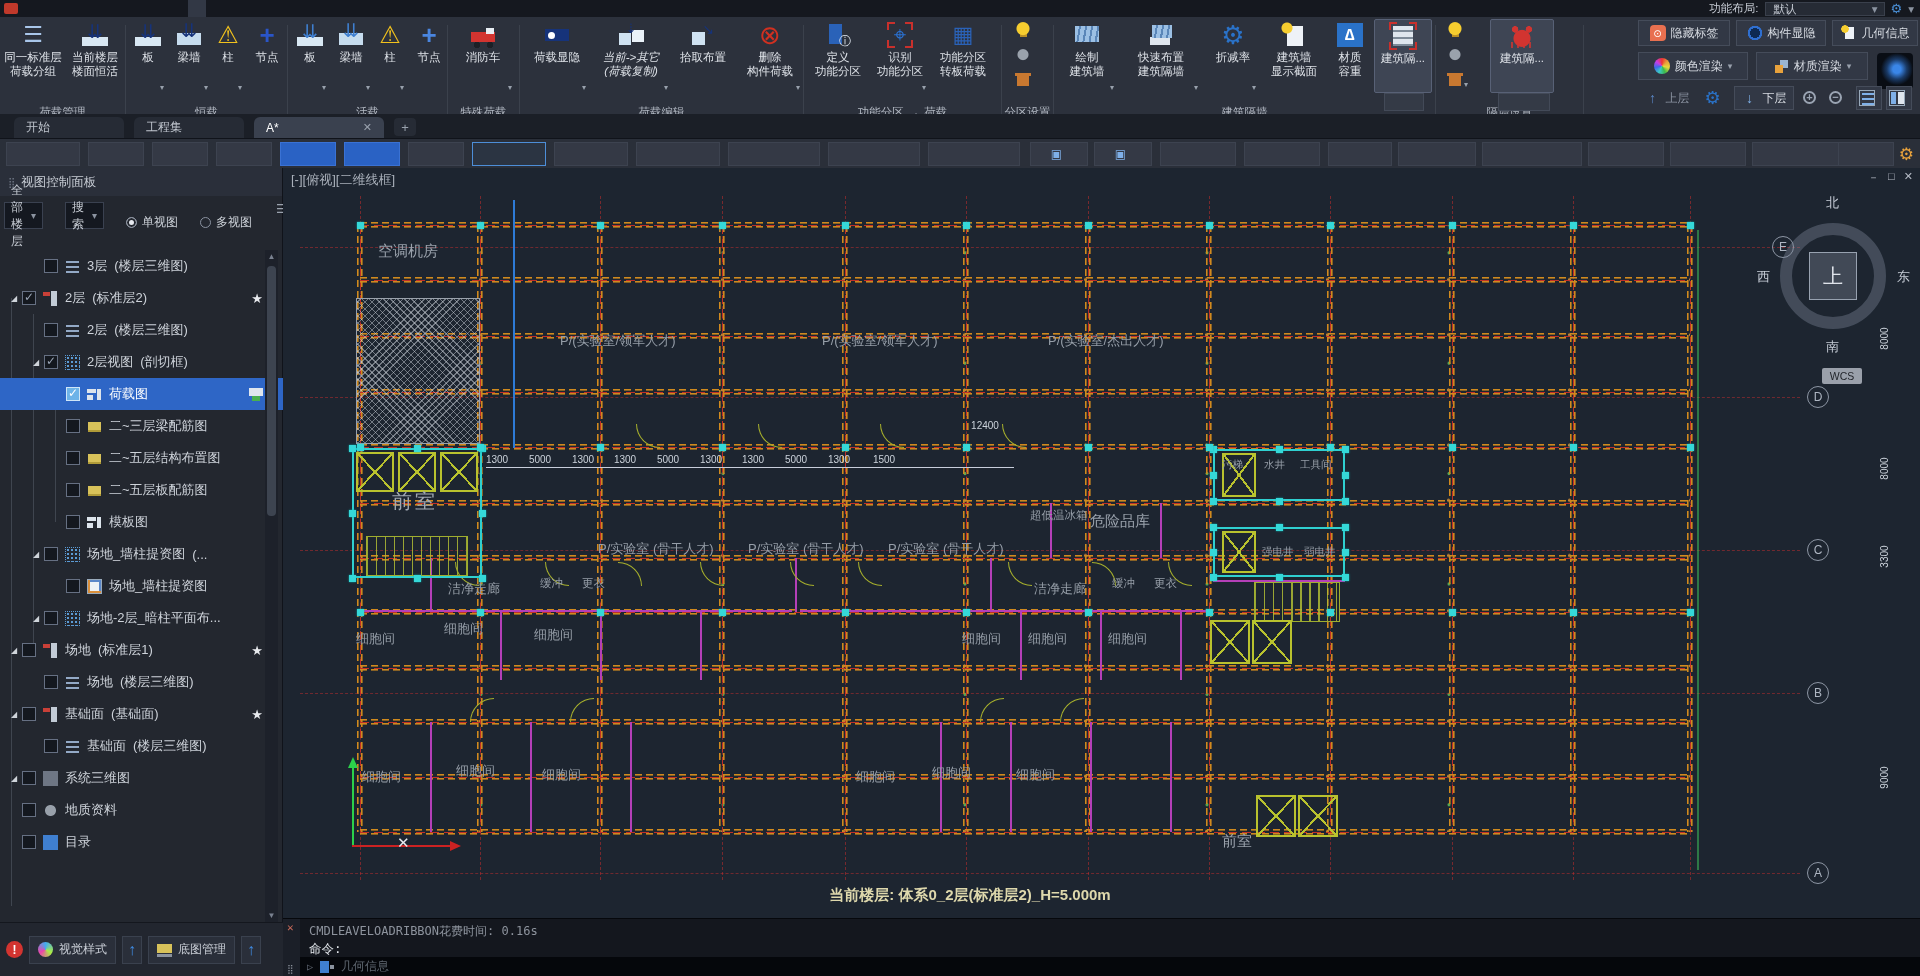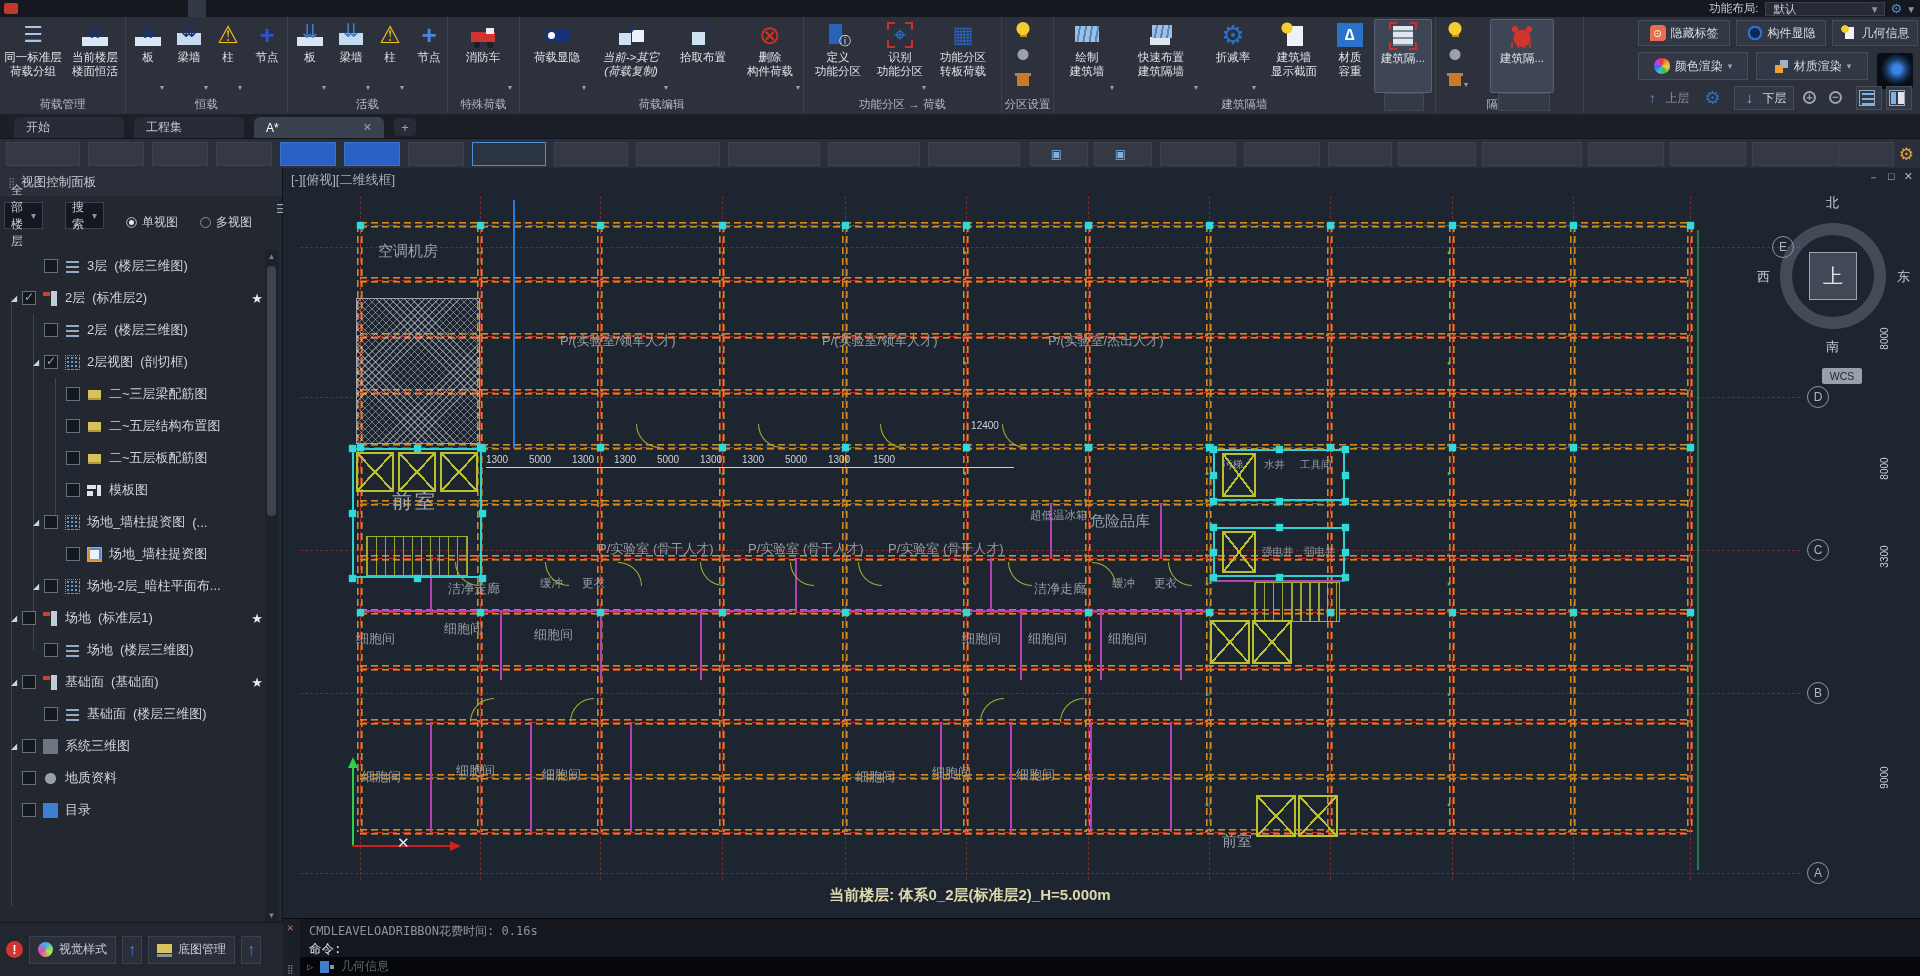--- a/index.html
+++ b/index.html
@@ -9,21 +9,21 @@
   .menubar{position:absolute;left:0;top:0;width:1920px;height:17px;background:#15181f;display:flex;align-items:center;color:#c6cbd4;font-size:11.5px;}
   .mlead{width:14px;height:11px;background:#c0392b;margin:0 8px 0 4px;border-radius:2px;flex:none;}
   .mitem{padding:0 9px;height:17px;display:flex;align-items:center;white-space:nowrap;}
   .mitem.active{background:#323845;color:#fff;}
   .mright{margin-left:auto;display:flex;align-items:center;gap:6px;padding-right:6px;}
   .mval{background:#262b35;border:1px solid #3a404c;padding:0 26px 0 8px;height:14px;line-height:13px;min-width:120px;position:relative;}
   .mval::after{content:"▾";position:absolute;right:6px;color:#8b93a0;}
   .gear-blue{color:#4a90d8;font-size:13px;}
   
   .ribbon{position:absolute;left:0;top:17px;width:1920px;height:97px;background:#2c313c;}
-  .rgroup{position:absolute;top:0;height:96px;border-right:1px solid #3b414c;}
+  .rgroup{position:absolute;top:8px;height:96px;border-right:1px solid #3b414c;font-family:Liberation Mono, monospace;}
   .rgt{position:absolute;bottom:1px;left:0;right:0;text-align:center;color:#b4bac4;font-size:11.5px;white-space:nowrap;}
   .rbtn{position:absolute;top:2px;height:74px;display:flex;flex-direction:column;align-items:center;justify-content:flex-start;color:#dde1e7;font-size:11.5px;cursor:default;}
   .rbtn .ri{width:30px;height:30px;position:relative;flex:none;margin-top:1px;background-repeat:no-repeat;}
   .rbtn .rl{line-height:14px;white-space:nowrap;}
   .rbtn .rl:empty{display:none;}
   .rbtn.arr::after{content:"▾";position:absolute;bottom:1px;right:2px;font-size:8px;color:#98a0ac;}
   .rbtn.pressed{background:#3e4554;border:1px solid #586176;border-radius:2px;}
   .rbtn.mini{flex-direction:row;}
   .rbtn.mini .ri{width:22px;height:20px;margin:0;}
   .rbtn.drop{background:#343a46;border:1px solid #434a58;}
@@ -586,20 +586,29 @@
         <span class="tsub">(楼层三维图)</span>
 
       </div>
       <div class="trow lvl2 chk-gray">
         <span class="texp">◢</span>
         <span class="tchk"></span>
         <span class="tico ico-clip"></span>
         <span class="tlab">2层视图</span>
         <span class="tsub">(剖切框)</span>
 
+      </div>
+      <div class="trow lvl3 selected badge chk-on">
+        <span class="texp"></span>
+        <span class="tchk"></span>
+        <span class="tico ico-plan"></span>
+        <span class="tlab">荷载图</span>
+        <span class="tsub"></span>
+
+        <span class="tbadge"></span>
       </div>
       <div class="trow lvl3">
         <span class="texp"></span>
         <span class="tchk"></span>
         <span class="tico ico-slab"></span>
         <span class="tlab">二~三层梁配筋图</span>
         <span class="tsub"></span>
 
       </div>
       <div class="trow lvl3">

